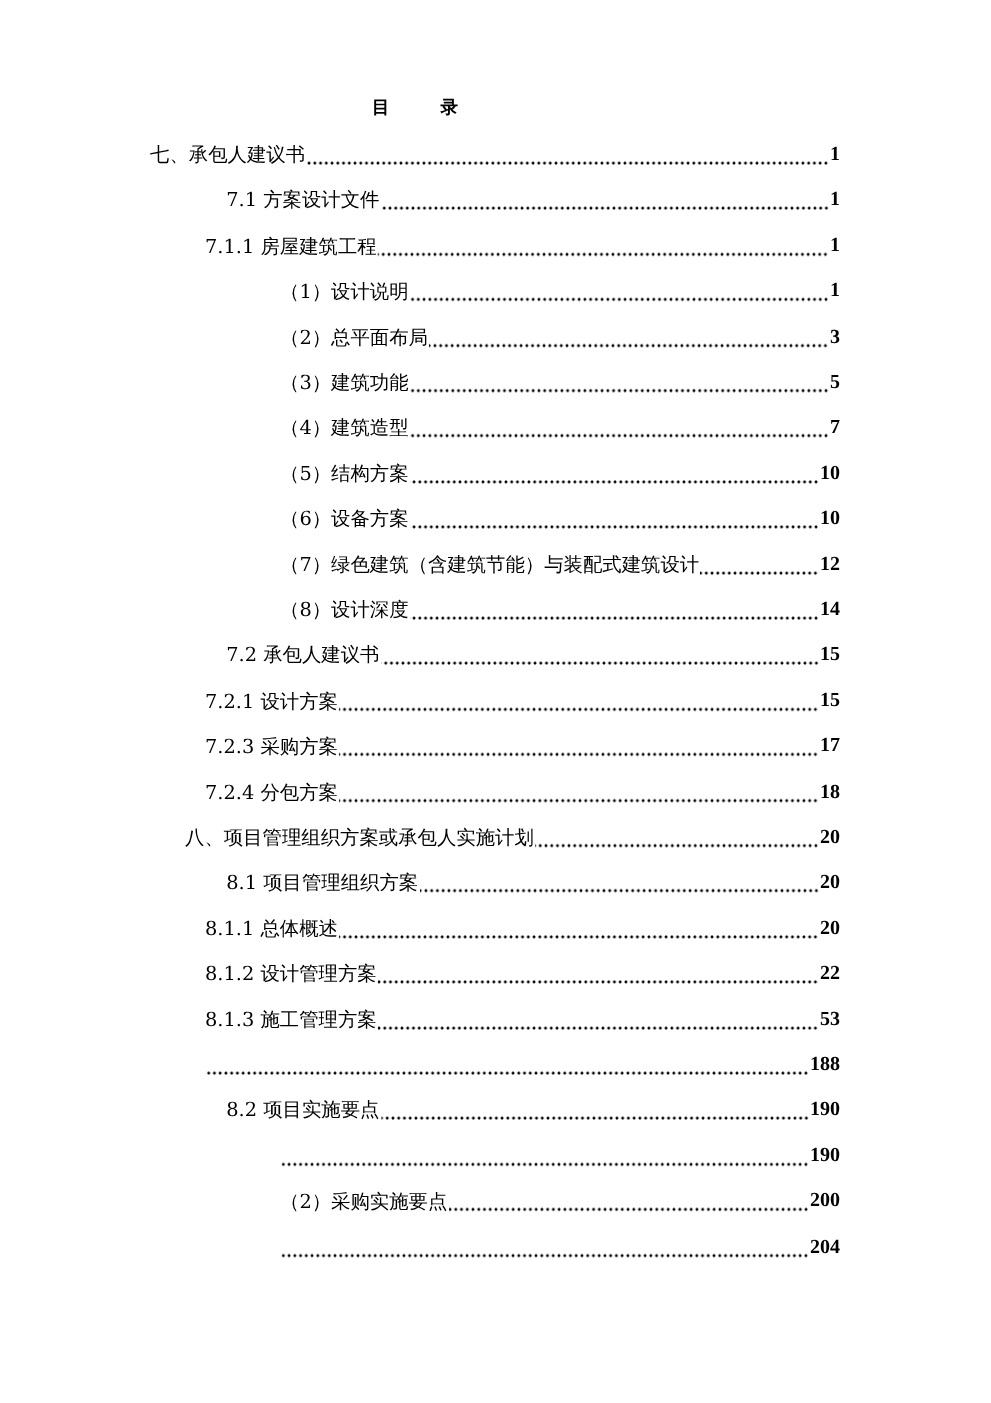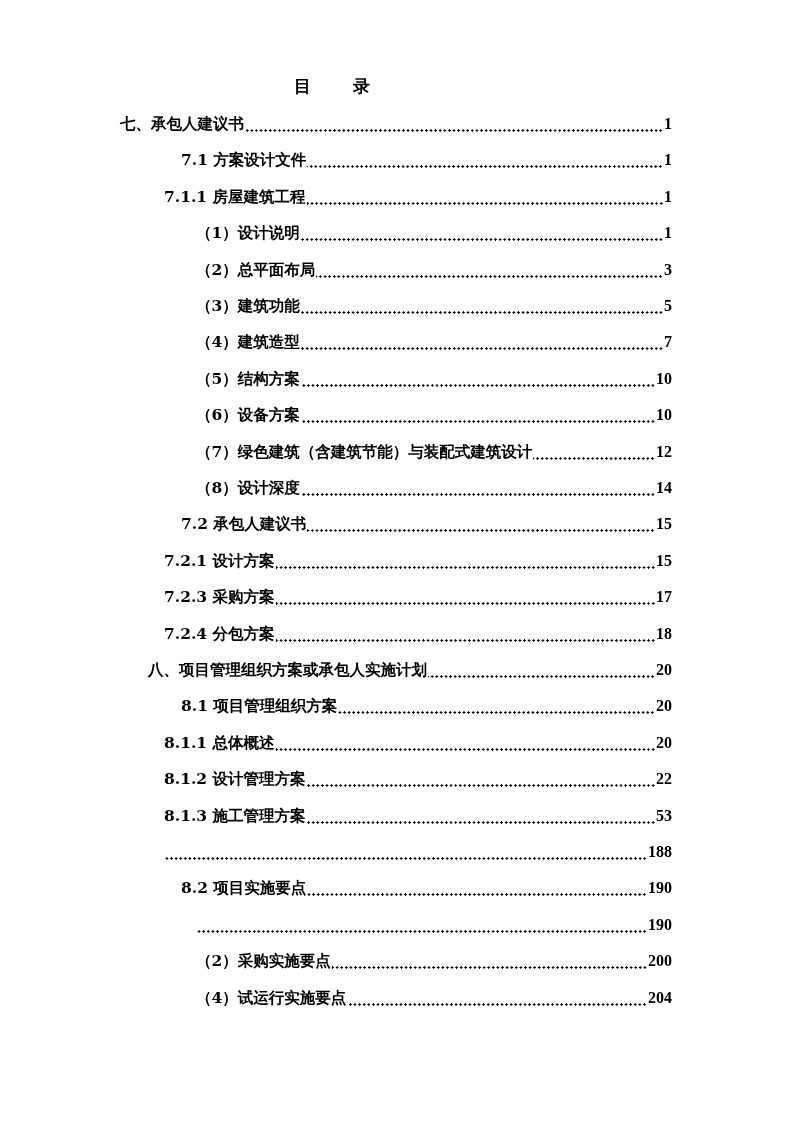--- a/index.html
+++ b/index.html
@@ -20,21 +20,21 @@
       left: 0; top: 0;
       width: 793px; height: 1122px;
       background: #ffffff;
     }
     .toc-title {
       position: absolute;
       left: 0;
       width: 674px;
       top: 72px;
       text-align: center;
-      font-size: 17px;
+      font-size: 14px;
       font-weight: bold;
       letter-spacing: 18px;
       line-height: 28px;
       padding-left: 8px;
       box-sizing: border-box;
     }
     .toc-list {
       position: absolute;
       left: 0;
       top: 110px;
@@ -46,21 +46,21 @@
       height: 28px;
       display: flex;
       align-items: flex-end;
       font-size: 15.5px;
       line-height: 28px;
       font-weight: bold;
       white-space: nowrap;
     }
     .toc-label {
       flex: 0 0 auto;
-      font-weight: bold;
+      font-weight: normal;
     }
     .toc-leader {
       flex: 1 1 auto;
       overflow: hidden;
       height: 28px;
       position: relative;
       margin: 0 1px;
     }
     .toc-leader::before {
       content: "";
@@ -75,21 +75,21 @@
     }
     .toc-page {
       flex: 0 0 auto;
       font-family: "Liberation Serif", "DejaVu Serif", serif;
       font-weight: bold;
       font-size: 16px;
     }
     .lvl-1 { left: 120px; }
     .lvl-2 { left: 147px; margin-left: 34px; }
     .lvl-3 { left: 164px; }
-    .lvl-4 { left: 196px; }
+    .lvl-4 { left: 224px; }
   </style>
 </head>
 <body>
 
 <div class="page">
   <div class="toc-title">目 录</div>
 
   <div class="toc-list">
     <div class="toc-row lvl-1" style="top:0px">
       <span class="toc-label">七、承包人建议书</span>
@@ -203,18 +203,17 @@
     <div class="toc-row lvl-4" style="top:800.8px">
       <span class="toc-leader"></span>
       <span class="toc-page">190</span>
     </div>
     <div class="toc-row lvl-4" style="top:837.2px">
       <span class="toc-label">（2）采购实施要点</span>
       <span class="toc-leader"></span>
       <span class="toc-page">200</span>
     </div>
     <div class="toc-row lvl-4" style="top:873.6px">
-      <span class="toc-label">（4）试运行实施要点</span>
       <span class="toc-leader"></span>
       <span class="toc-page">204</span>
     </div>
   </div>
 </div>
 
 </body></html>

